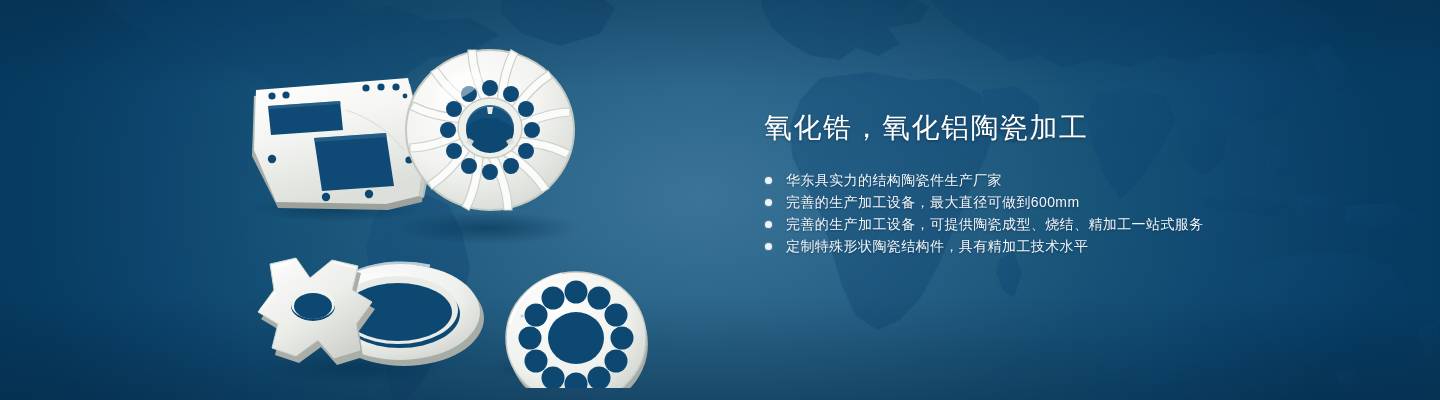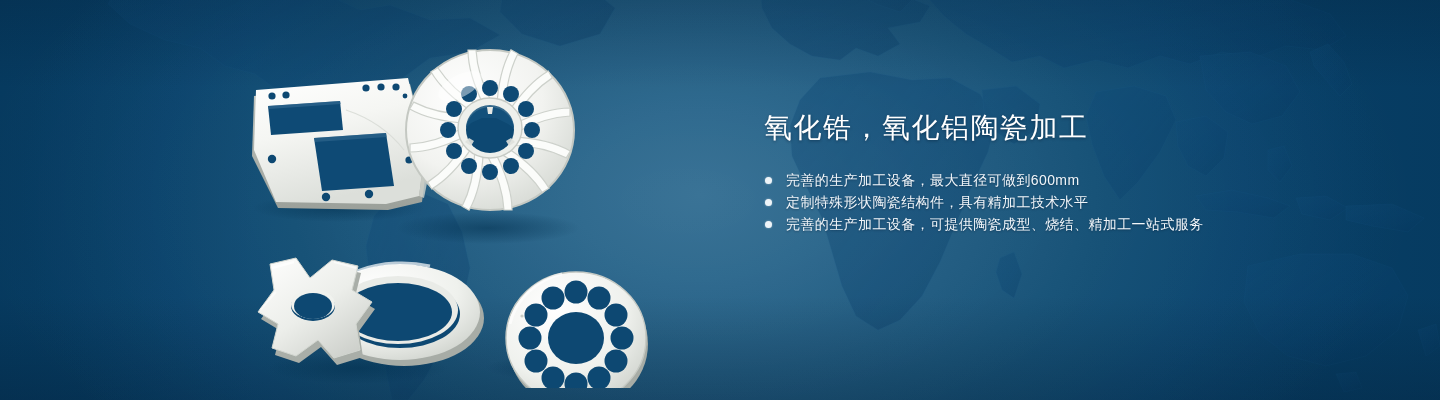--- a/index.html
+++ b/index.html
@@ -354,26 +354,30 @@
         <circle cx="-54" cy="-22" r="1.6" fill="#c9cdc7"></circle>
       </g>
     </svg>
   </div>
 
   <div class="copy">
     <div class="headline">氧化锆，氧化铝陶瓷加工</div>
     <ul class="bullets">
       <li>
         <span class="dot"></span>
+        <span>华东具实力的结构陶瓷件生产厂家</span>
+      </li>
+      <li>
+        <span class="dot"></span>
         <span>完善的生产加工设备，最大直径可做到600mm</span>
+      </li>
+      <li>
+        <span class="dot"></span>
+        <span>完善的生产加工设备，可提供陶瓷成型、烧结、精加工一站式服务</span>
       </li>
       <li>
         <span class="dot"></span>
         <span>定制特殊形状陶瓷结构件，具有精加工技术水平</span>
       </li>
-      <li>
-        <span class="dot"></span>
-        <span>完善的生产加工设备，可提供陶瓷成型、烧结、精加工一站式服务</span>
-      </li>
     </ul>
   </div>
 
 </div>
 
 </body></html>

